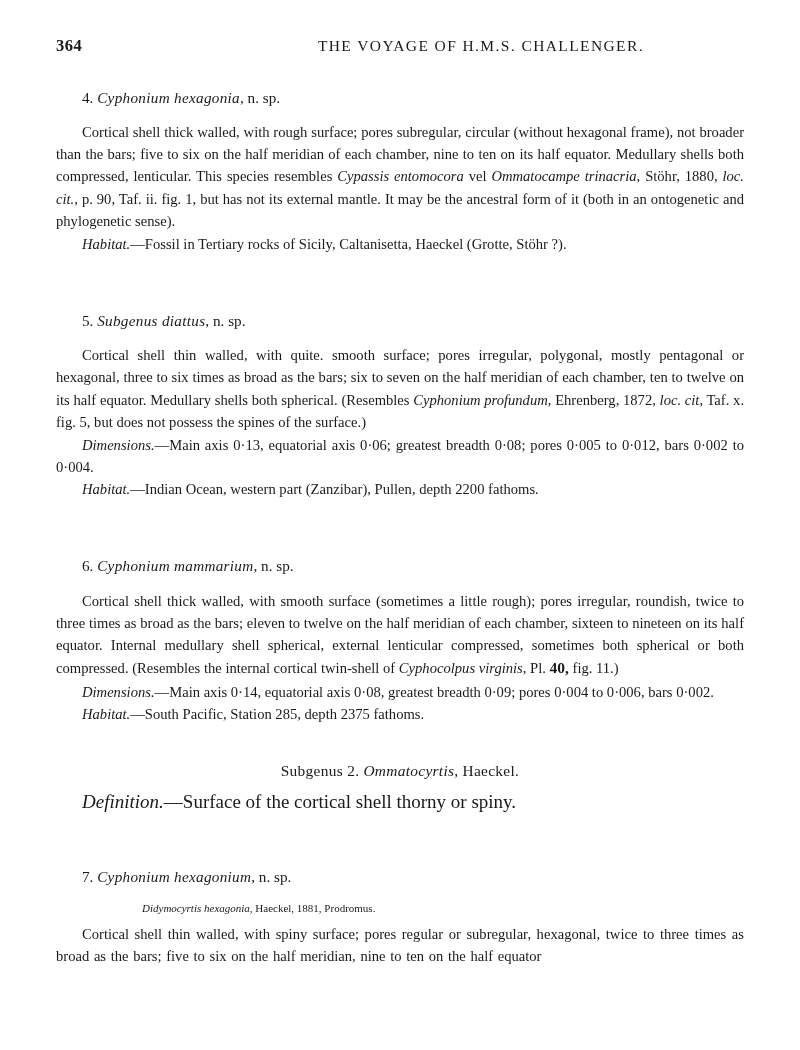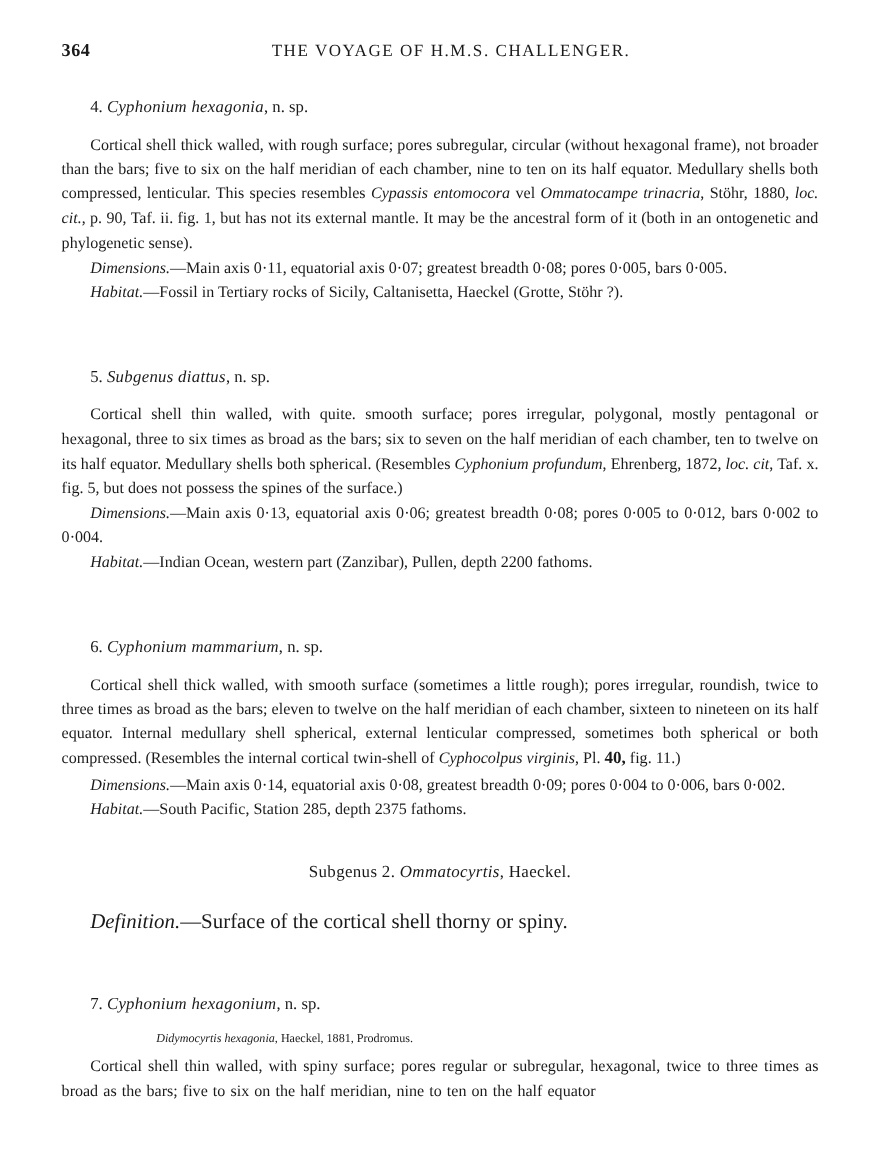--- a/index.html
+++ b/index.html
@@ -27,21 +27,21 @@
     margin-bottom: 30px;
   }
   .folio {
     font-size: 16.5px;
     font-weight: bold;
     letter-spacing: 0.5px;
     width: 120px;
   }
   .running-head {
     flex: 1;
-    text-align: center;
+    text-align: right;
     font-size: 15.5px;
     letter-spacing: 1.4px;
     padding-right: 100px;
     white-space: nowrap;
   }
   .body {
     font-size: 14.6px;
     line-height: 1.52;
     text-align: justify;
   }
@@ -70,21 +70,21 @@
   p.tight {
     margin: 0;
     text-indent: 26px;
   }
   .lead {
     font-style: italic;
   }
   .it { font-style: italic; }
   .subgenus {
     text-align: center;
-    margin: 34px 0 20px 0;
+    margin: 34px 0 6px 0;
     font-size: 15.4px;
     letter-spacing: 0.3px;
   }
   .subgenus .it { font-style: italic; }
   .definition {
     margin: 0 0 6px 0;
     text-indent: 26px;
     font-size: 19px;
   }
   .block { margin-bottom: 2px; }
@@ -106,21 +106,20 @@
   </div>
 
   <div class="body">
 
     <div class="block">
       <div class="species-head">
         <span class="num">4.</span>
         <span class="name">Cyphonium hexagonia</span><span class="auth">, n. sp.</span>
       </div>
       <p class="para"><span>Cortical shell thick walled, with rough surface; pores subregular, circular (without hexagonal frame), not broader than the bars; five to six on the half meridian of each chamber, nine to ten on its half equator. Medullary shells both compressed, lenticular. This species resembles </span><span class="it">Cypassis entomocora</span><span> vel </span><span class="it">Ommatocampe trinacria</span><span>, Stöhr, 1880, </span><span class="it">loc. cit.</span><span>, p. 90, Taf. ii. fig. 1, but has not its external mantle. It may be the ancestral form of it (both in an ontogenetic and phylogenetic sense).</span></p>
-      <p class="tight"><span class="lead">Dimensions.</span><span>—Main axis 0·11, equatorial axis 0·07; greatest breadth 0·08; pores 0·005, bars 0·005.</span></p>
       <p class="tight"><span class="lead">Habitat.</span><span>—Fossil in Tertiary rocks of Sicily, Caltanisetta, Haeckel (Grotte, Stöhr ?).</span></p>
     </div>
 
     <div class="gap-lg"></div>
 
     <div class="block">
       <div class="species-head">
         <span class="num">5.</span>
         <span class="name">Subgenus diattus</span><span class="auth">, n. sp.</span>
       </div>

